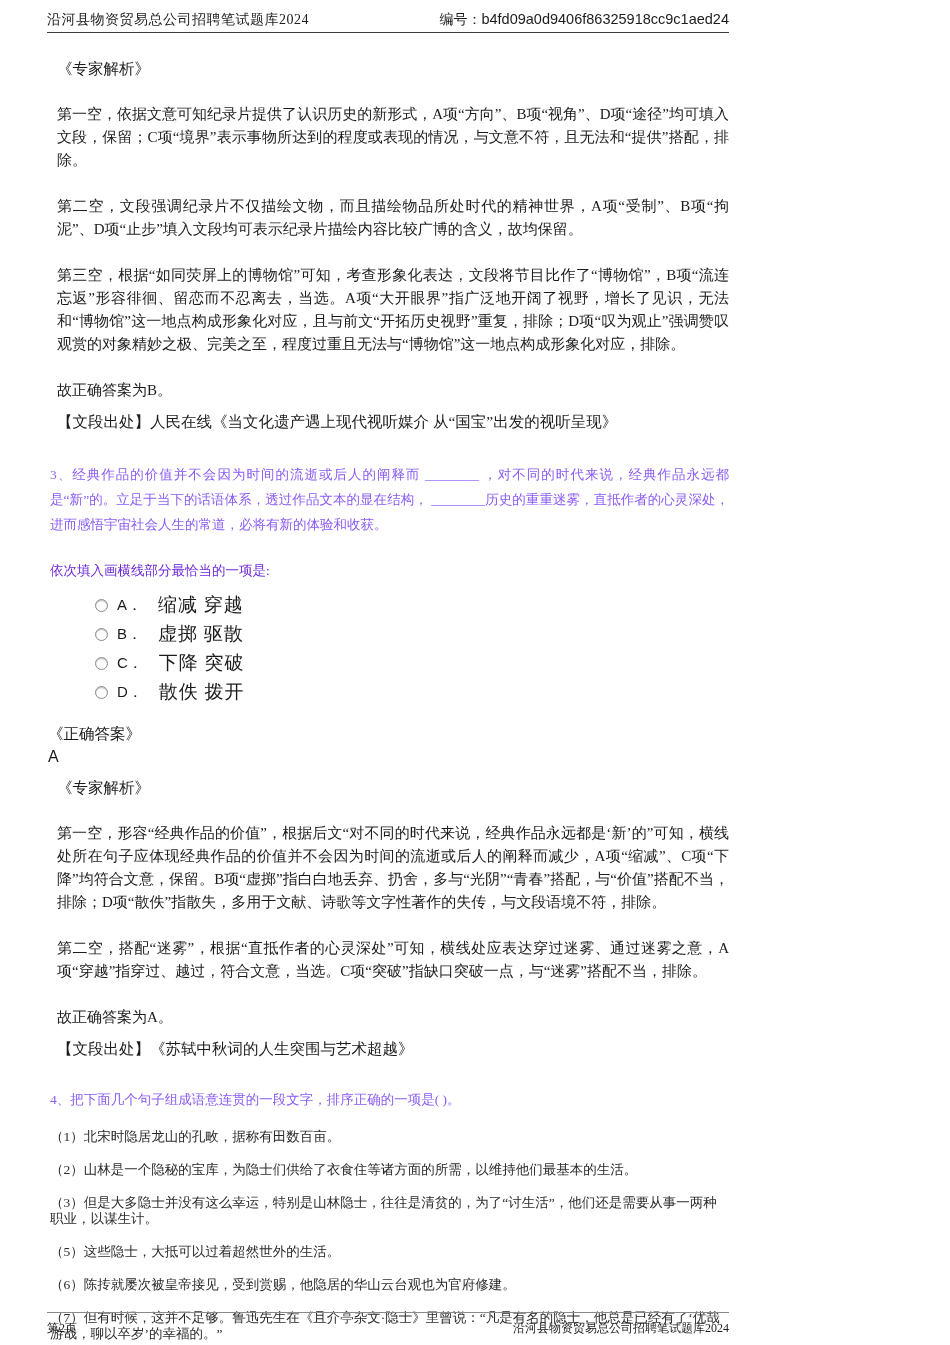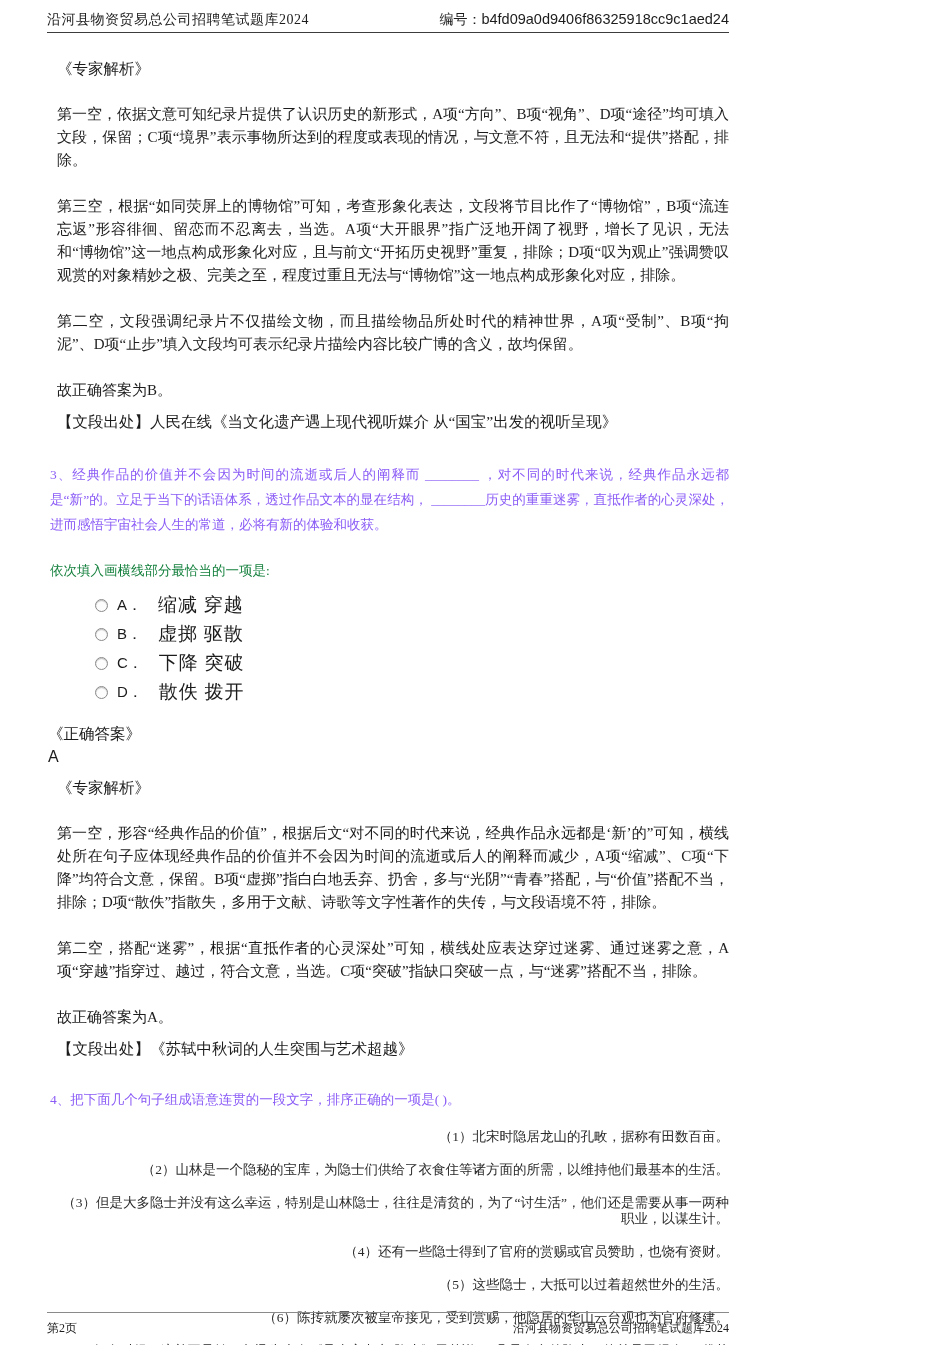--- a/index.html
+++ b/index.html
@@ -26,21 +26,21 @@
 
   
   .content{position:absolute;top:33px;left:57px;right:45px;}
 
   .h-analysis{margin-top:26px;font-size:15.5px;}
   .para{margin-top:23px;font-size:15px;line-height:23px;text-align:justify;}
   .concl{margin-top:25px;font-size:15px;}
   .source{margin-top:12px;font-size:15.5px;}
 
   .qstem{margin-top:29px;font-size:13.5px;line-height:25px;text-align:justify;color:#8b5cf6;margin-left:-7px;}
-  .instr{margin-top:25px;font-size:13.5px;color:#15803d;margin-left:-7px;}
+  .instr{margin-top:25px;font-size:13.5px;color:#6d28d9;margin-left:-7px;}
 
   .opts{margin-top:16px;}
   .opt{
     display:flex;align-items:center;
     margin:11px 0 0 38px;
     font-size:15px;height:18px;
   }
   .opt .radio{
     width:11px;height:11px;border-radius:50%;
     border:1.5px solid #8a8a8a;
@@ -48,21 +48,21 @@
     background:#fdfdfd;
     margin-right:9px;flex:0 0 auto;
   }
   .opt .letter{font-family:"Liberation Sans", sans-serif;font-size:15px;margin-right:16px;}
   .opt .opttext{font-size:19px;letter-spacing:1px;}
   .opt .optnum{font-family:"Liberation Sans", sans-serif;letter-spacing:0.5px;}
 
   .ansHead{margin-top:23px;font-size:15.5px;margin-left:-9px;}
   .ansLetter{margin-top:3px;margin-left:-9px;font-family:"Liberation Sans", sans-serif;font-size:16px;}
 
-  .stmt{margin-top:17px;font-size:13.5px;line-height:16px;color:#2a2a2a;margin-left:-7px;text-align:right;}
+  .stmt{margin-top:17px;font-size:13.5px;line-height:16px;color:#2a2a2a;margin-left:-7px;}
 
   
   .ftr{
     position:absolute;left:47px;right:45px;bottom:8px;
     border-top:1px solid #8a8a8a;
     padding-top:7px;
     display:flex;justify-content:space-between;align-items:baseline;
     font-size:12px;
   }
 </style>
@@ -73,22 +73,22 @@
 
   <div class="hdr">
     <span class="title">沿河县物资贸易总公司招聘笔试题库2024</span>
     <span class="num"><span>编号：</span><span class="val">b4fd09a0d9406f86325918cc9c1aed24</span></span>
   </div>
 
   <div class="content">
 
     <div class="h-analysis">《专家解析》</div>
     <div class="para">第一空，依据文意可知纪录片提供了认识历史的新形式，A项“方向”、B项“视角”、D项“途径”均可填入文段，保留；C项“境界”表示事物所达到的程度或表现的情况，与文意不符，且无法和“提供”搭配，排除。</div>
+    <div class="para">第二空，文段强调纪录片不仅描绘文物，而且描绘物品所处时代的精神世界，A项“受制”、B项“拘泥”、D项“止步”填入文段均可表示纪录片描绘内容比较广博的含义，故均保留。</div>
     <div class="para">第三空，根据“如同荧屏上的博物馆”可知，考查形象化表达，文段将节目比作了“博物馆”，B项“流连忘返”形容徘徊、留恋而不忍离去，当选。A项“大开眼界”指广泛地开阔了视野，增长了见识，无法和“博物馆”这一地点构成形象化对应，且与前文“开拓历史视野”重复，排除；D项“叹为观止”强调赞叹观赏的对象精妙之极、完美之至，程度过重且无法与“博物馆”这一地点构成形象化对应，排除。</div>
-    <div class="para">第二空，文段强调纪录片不仅描绘文物，而且描绘物品所处时代的精神世界，A项“受制”、B项“拘泥”、D项“止步”填入文段均可表示纪录片描绘内容比较广博的含义，故均保留。</div>
     <div class="concl">故正确答案为B。</div>
     <div class="source">【文段出处】人民在线《当文化遗产遇上现代视听媒介 从“国宝”出发的视听呈现》</div>
 
     <div class="qstem">3、经典作品的价值并不会因为时间的流逝或后人的阐释而 ________ ，对不同的时代来说，经典作品永远都是“新”的。立足于当下的话语体系，透过作品文本的显在结构， ________历史的重重迷雾，直抵作者的心灵深处，进而感悟宇宙社会人生的常道，必将有新的体验和收获。</div>
     <div class="instr">依次填入画横线部分最恰当的一项是:</div>
 
     <div class="opts">
       <div class="opt">
         <span class="radio"></span>
         <span class="letter">A．</span>
@@ -119,21 +119,20 @@
     <div class="para">第二空，搭配“迷雾”，根据“直抵作者的心灵深处”可知，横线处应表达穿过迷雾、通过迷雾之意，A项“穿越”指穿过、越过，符合文意，当选。C项“突破”指缺口突破一点，与“迷雾”搭配不当，排除。</div>
     <div class="concl">故正确答案为A。</div>
     <div class="source">【文段出处】《苏轼中秋词的人生突围与艺术超越》</div>
 
     <div class="qstem" style="margin-top:27px;">4、把下面几个句子组成语意连贯的一段文字，排序正确的一项是( )。</div>
 
     <div>
       <div class="stmt">（1）北宋时隐居龙山的孔畋，据称有田数百亩。</div>
       <div class="stmt">（2）山林是一个隐秘的宝库，为隐士们供给了衣食住等诸方面的所需，以维持他们最基本的生活。</div>
       <div class="stmt">（3）但是大多隐士并没有这么幸运，特别是山林隐士，往往是清贫的，为了“讨生活”，他们还是需要从事一两种职业，以谋生计。</div>
-      <div class="stmt">（4）还有一些隐士得到了官府的赏赐或官员赞助，也饶有资财。</div>
       <div class="stmt">（5）这些隐士，大抵可以过着超然世外的生活。</div>
       <div class="stmt">（6）陈抟就屡次被皇帝接见，受到赏赐，他隐居的华山云台观也为官府修建。</div>
       <div class="stmt">（7）但有时候，这并不足够。鲁迅先生在《且介亭杂文·隐士》里曾说：“凡是有名的隐士，他总是已经有了‘优哉游哉，聊以卒岁’的幸福的。”</div>
     </div>
 
     <div class="opts" style="margin-top:14px;">
       <div class="opt">
         <span class="radio"></span>
         <span class="letter">A．</span>
         <span class="optnum">1-4-6-5-7-2-3</span>

